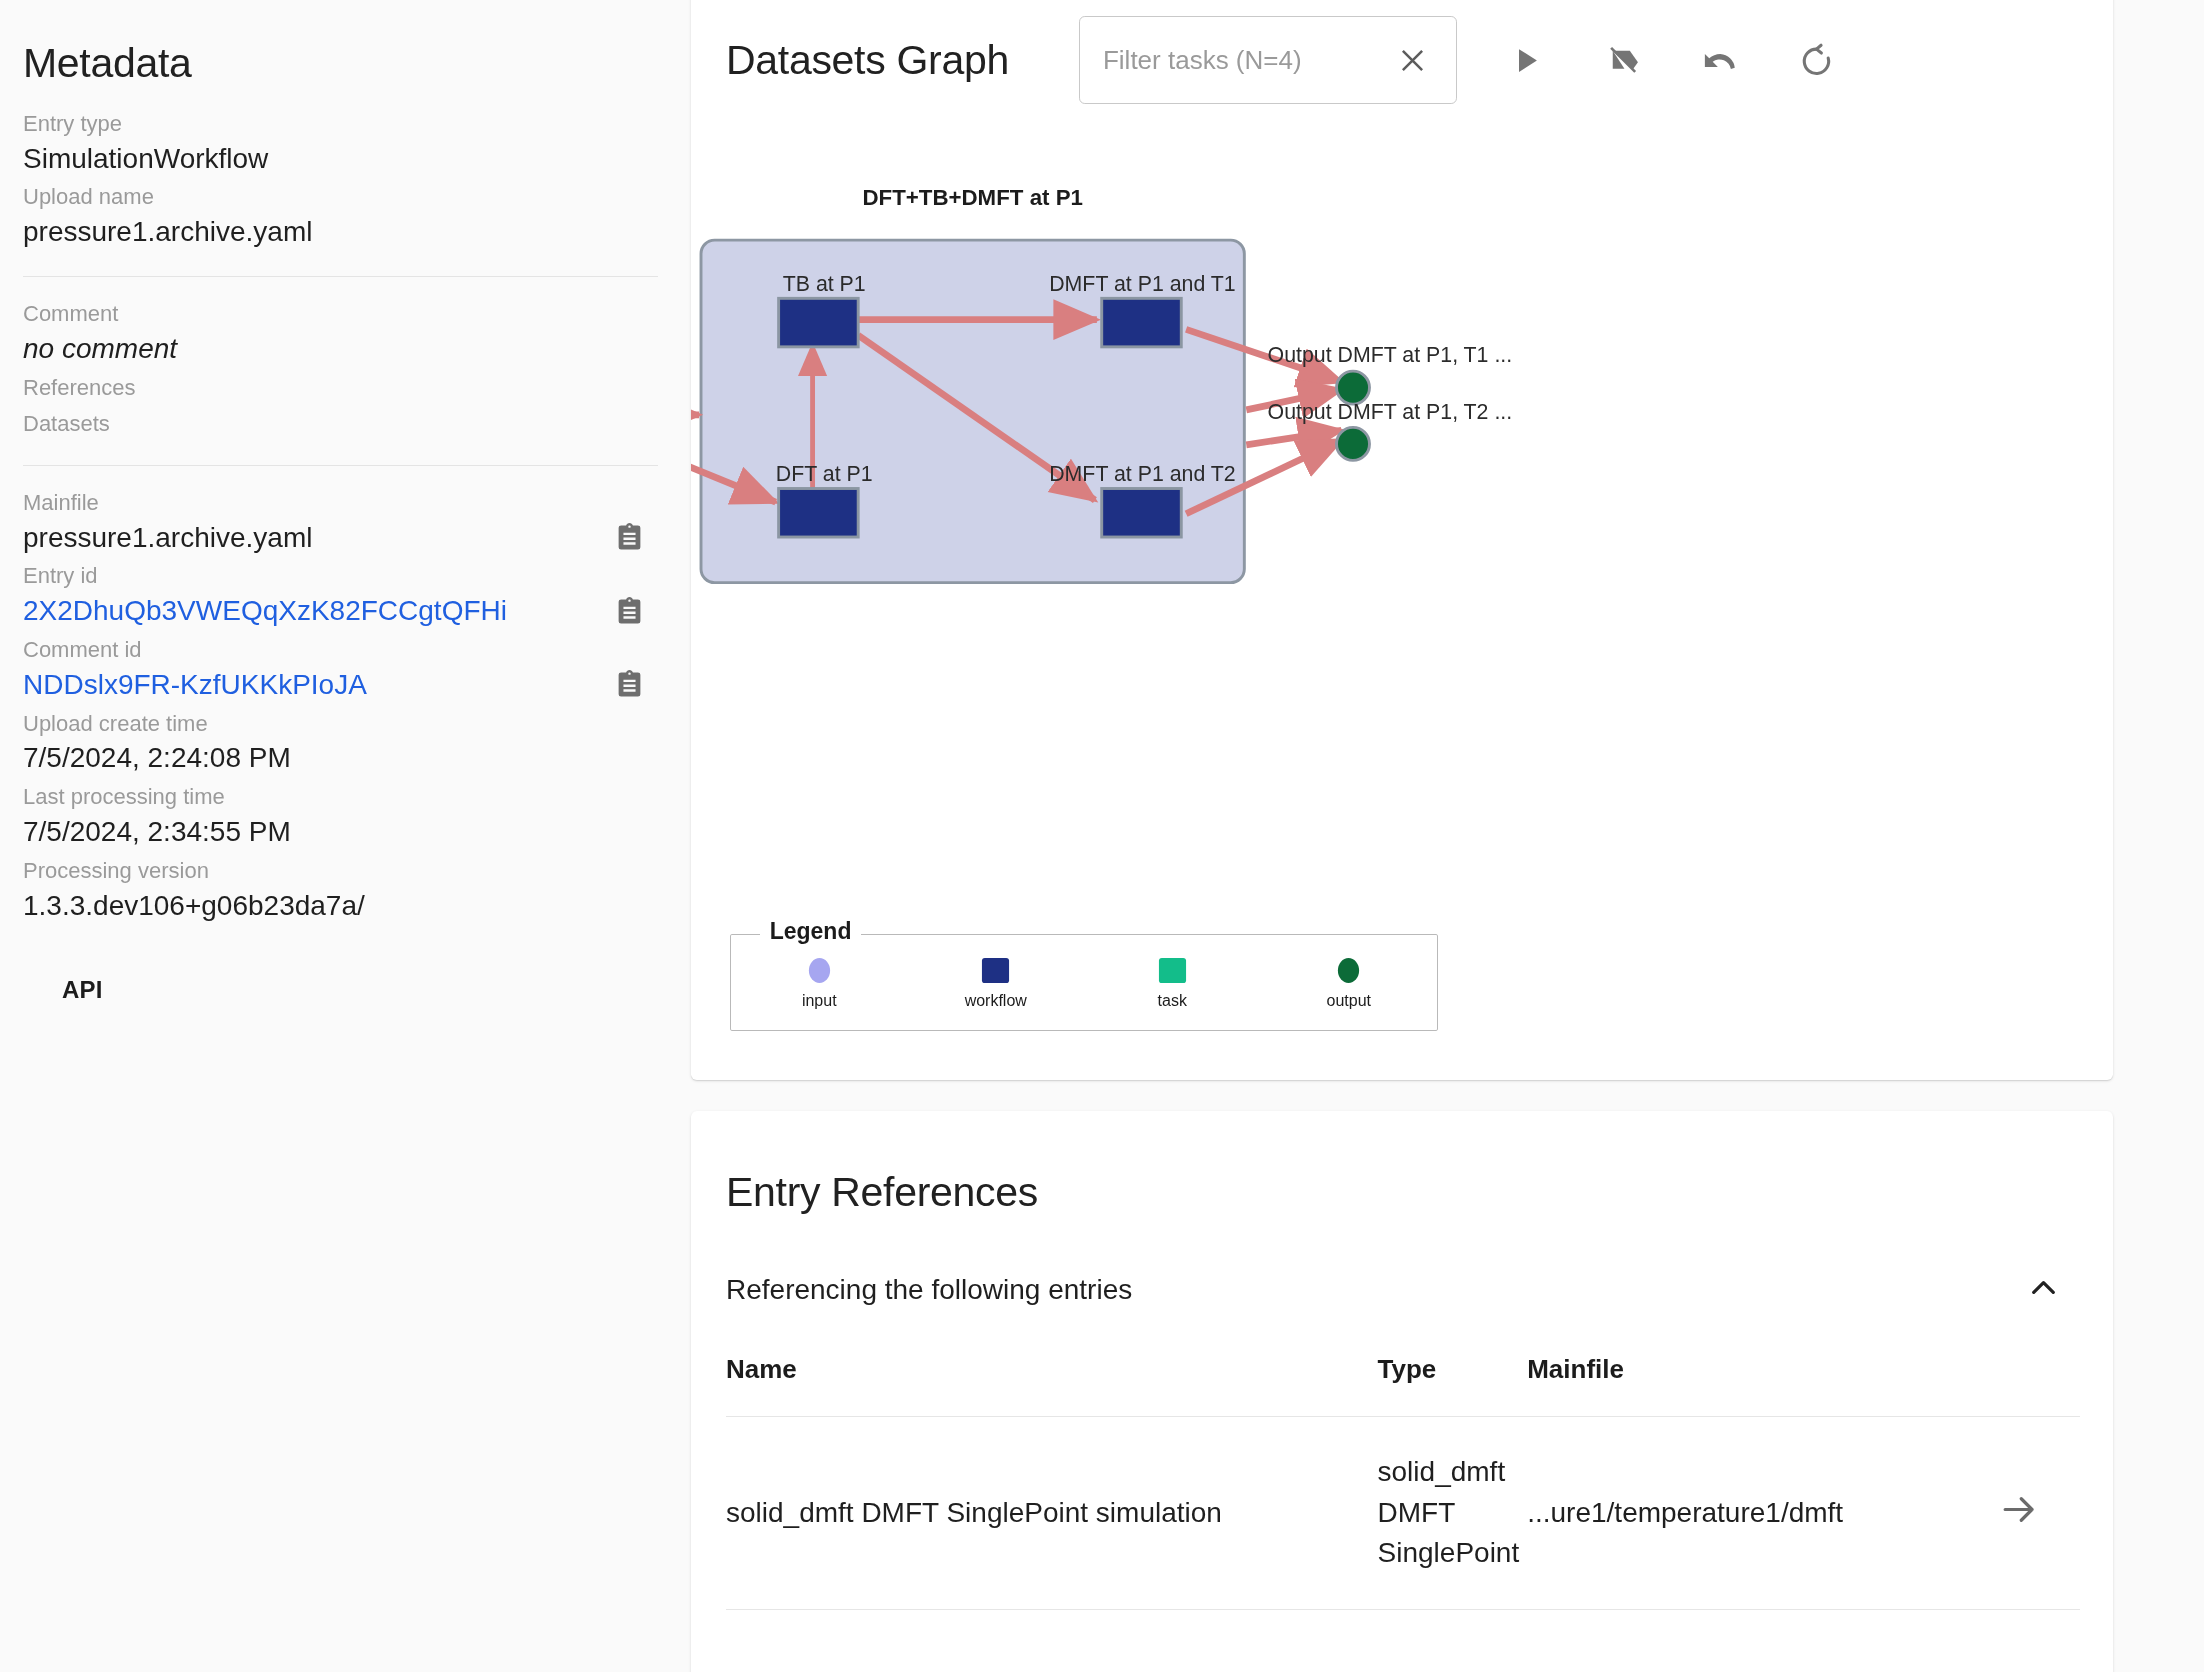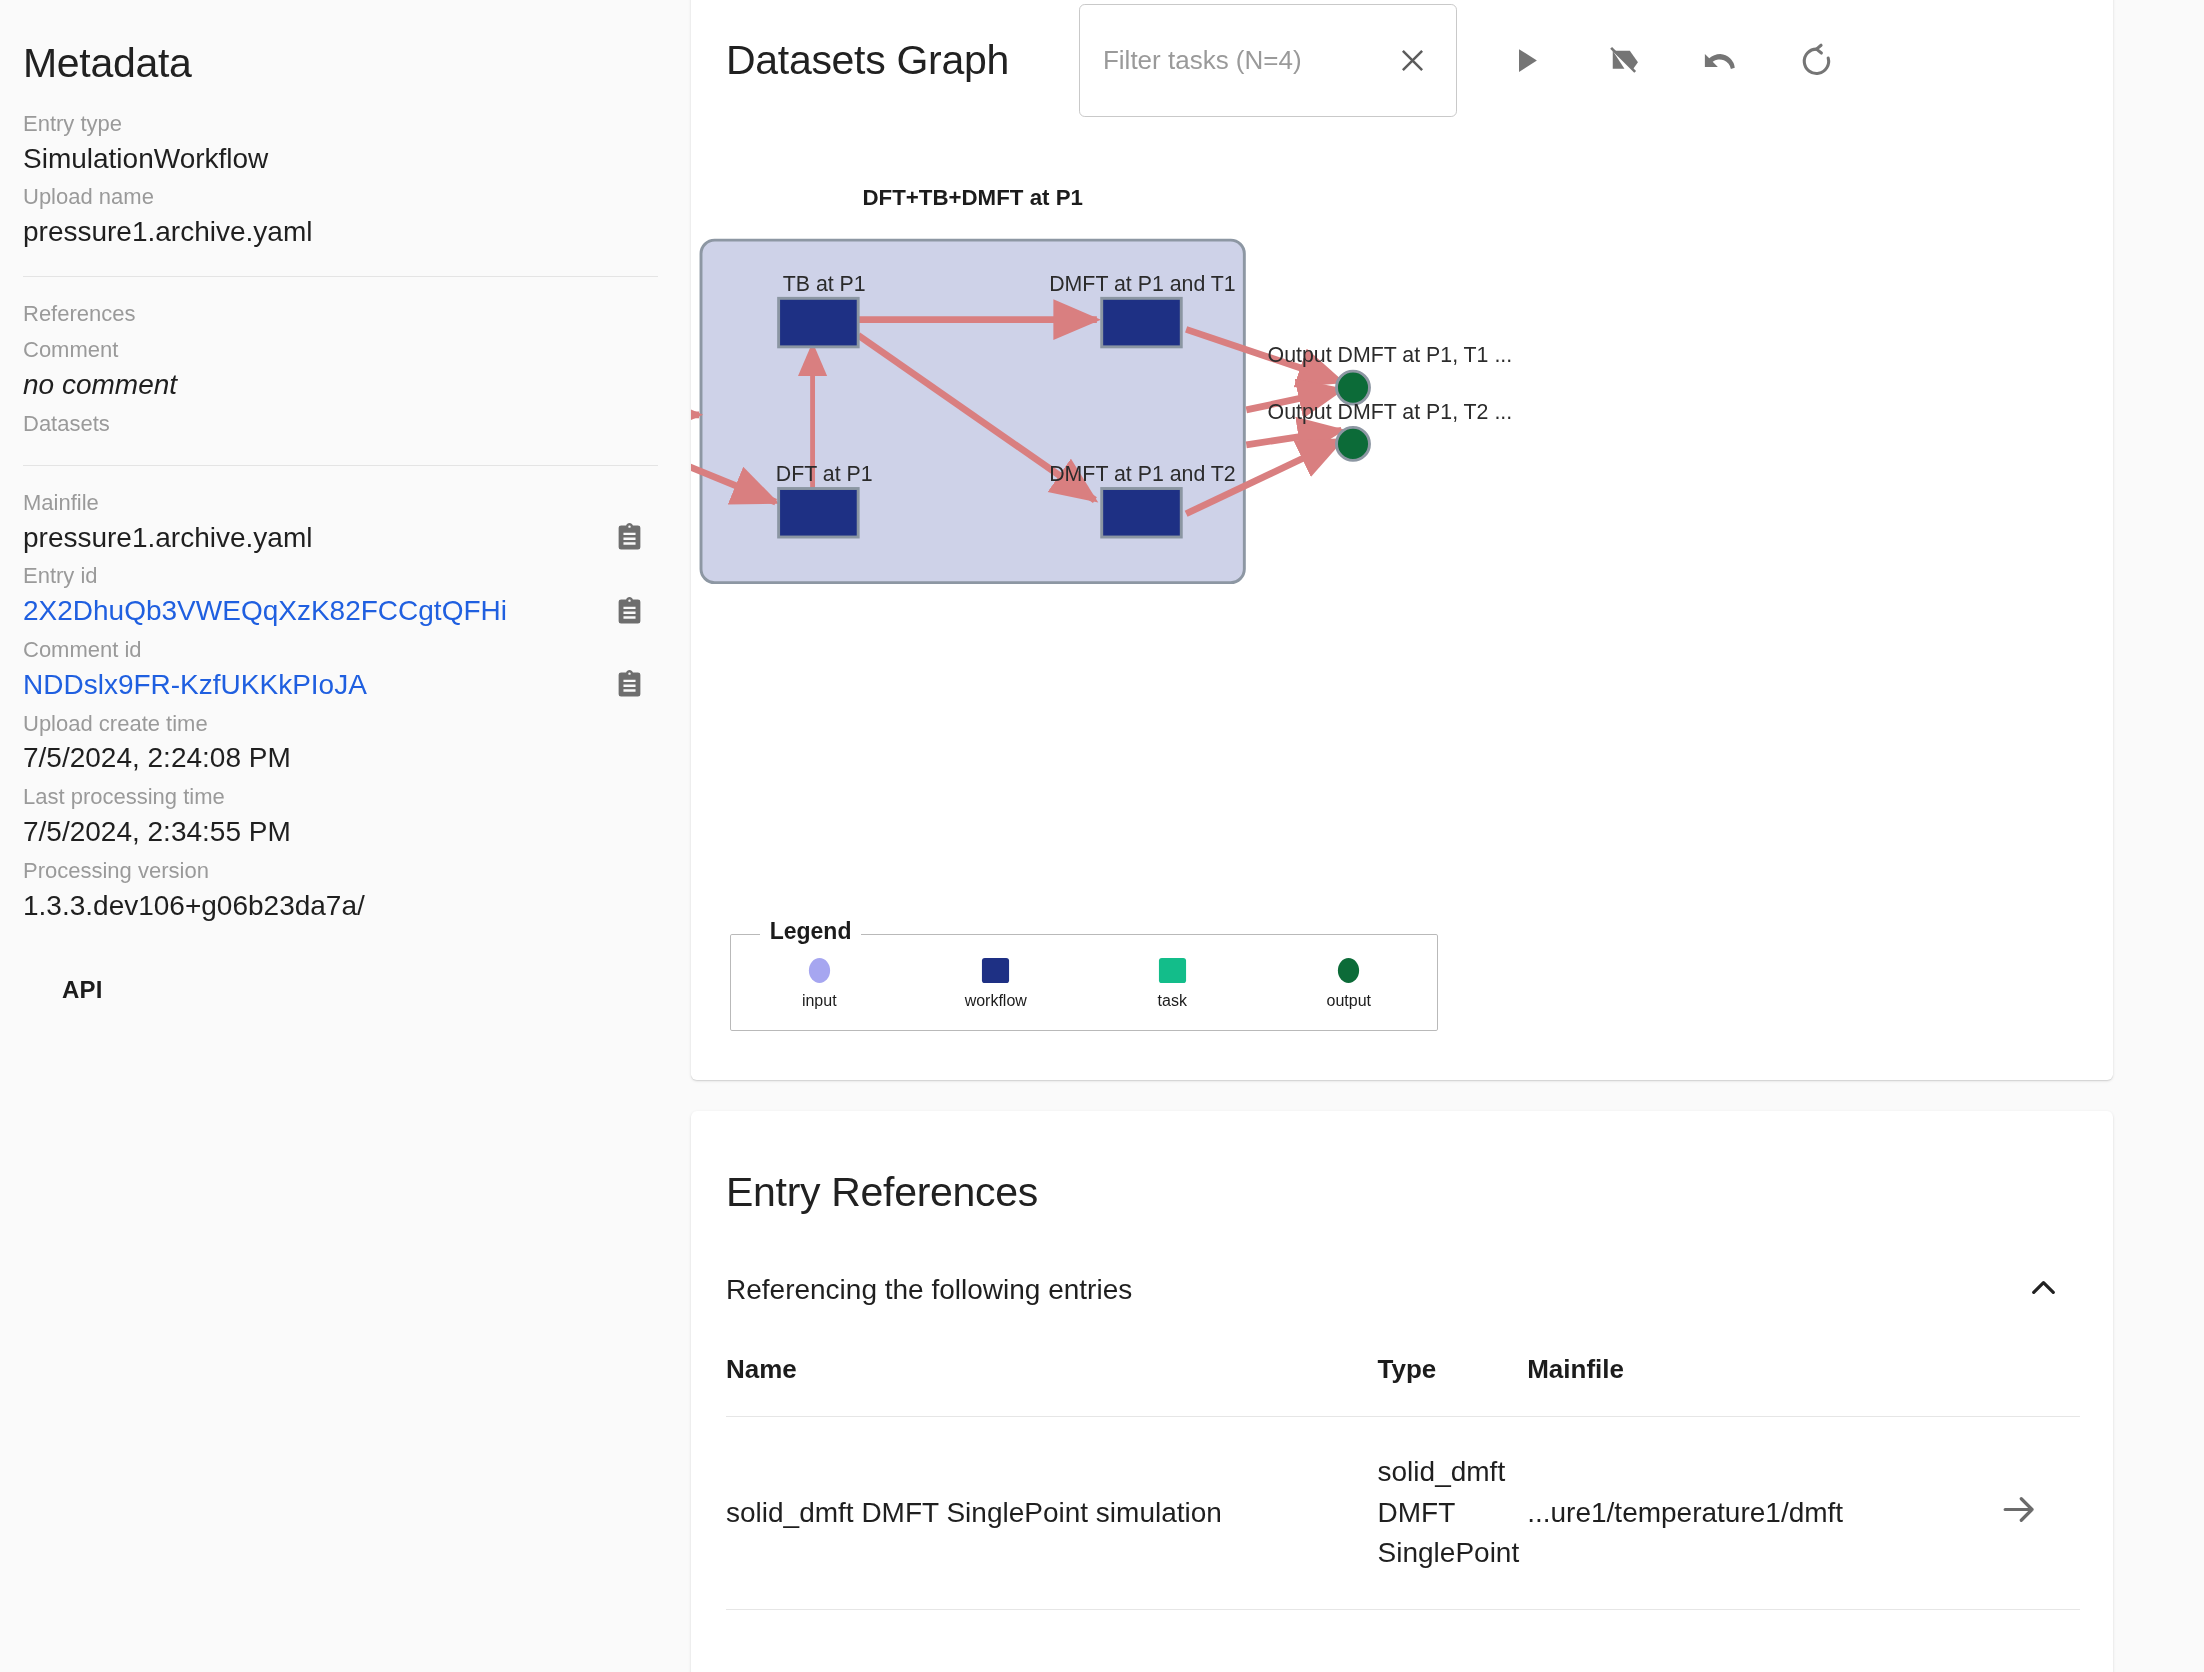--- a/index.html
+++ b/index.html
@@ -59,21 +59,21 @@
   
   .graph-header {
     display: flex; align-items: center; padding: 17.5px 0 0 35px;
     height: 126px;
   }
   .graph-title {
     font-size: 41px; font-weight: 400; color: #212121; letter-spacing: -0.3px;
     margin-right: 70px;
   }
   .filter-box {
-    width: 378px; height: 113px; border: 1px solid #c9c9c9; border-radius: 5.8px;
+    width: 378px; height: 88px; border: 1px solid #c9c9c9; border-radius: 5.8px;
     display: flex; align-items: center; padding: 0 17.5px 0 23px;
     background: #fff;
   }
   .filter-placeholder {
     flex: 1; font-size: 26px; color: #9a9a9a;
   }
   .icon-btn {
     width: 52px; height: 52px; display: flex; align-items: center;
     justify-content: center; cursor: pointer;
   }
@@ -144,25 +144,25 @@
       <div class="field-value">SimulationWorkflow</div>
     </div>
     <div>
       <div class="field-label">Upload name</div>
       <div class="field-value">pressure1.archive.yaml</div>
     </div>
 
     <div class="divider"></div>
 
     <div>
-      <div class="field-label">References</div>
-    </div>
-    <div>
       <div class="field-label">Comment</div>
       <div class="field-value italic">no comment</div>
+    </div>
+    <div>
+      <div class="field-label">References</div>
     </div>
     <div>
       <div class="field-label">Datasets</div>
     </div>
 
     <div class="divider"></div>
 
     <div>
       <div class="field-label">Mainfile</div>
       <div class="row-with-icon">

